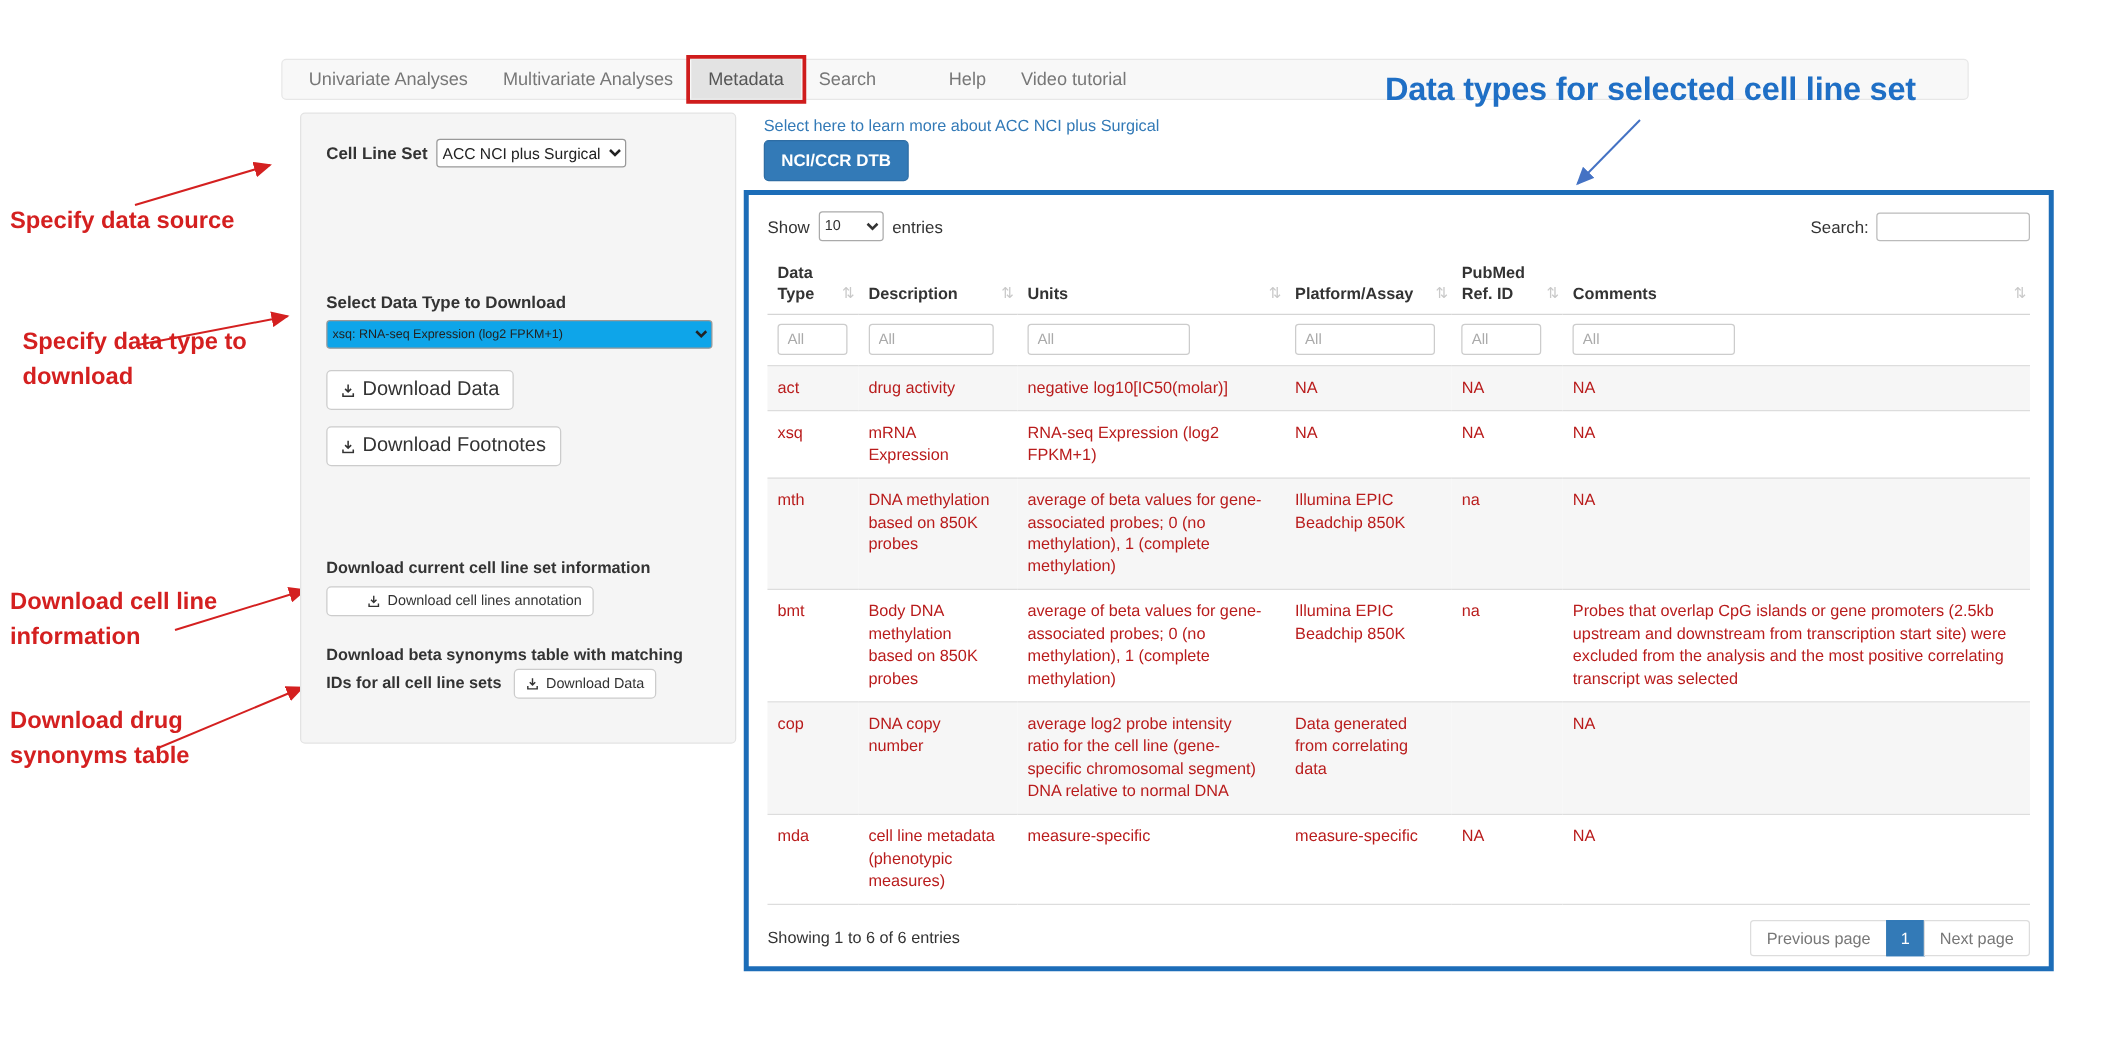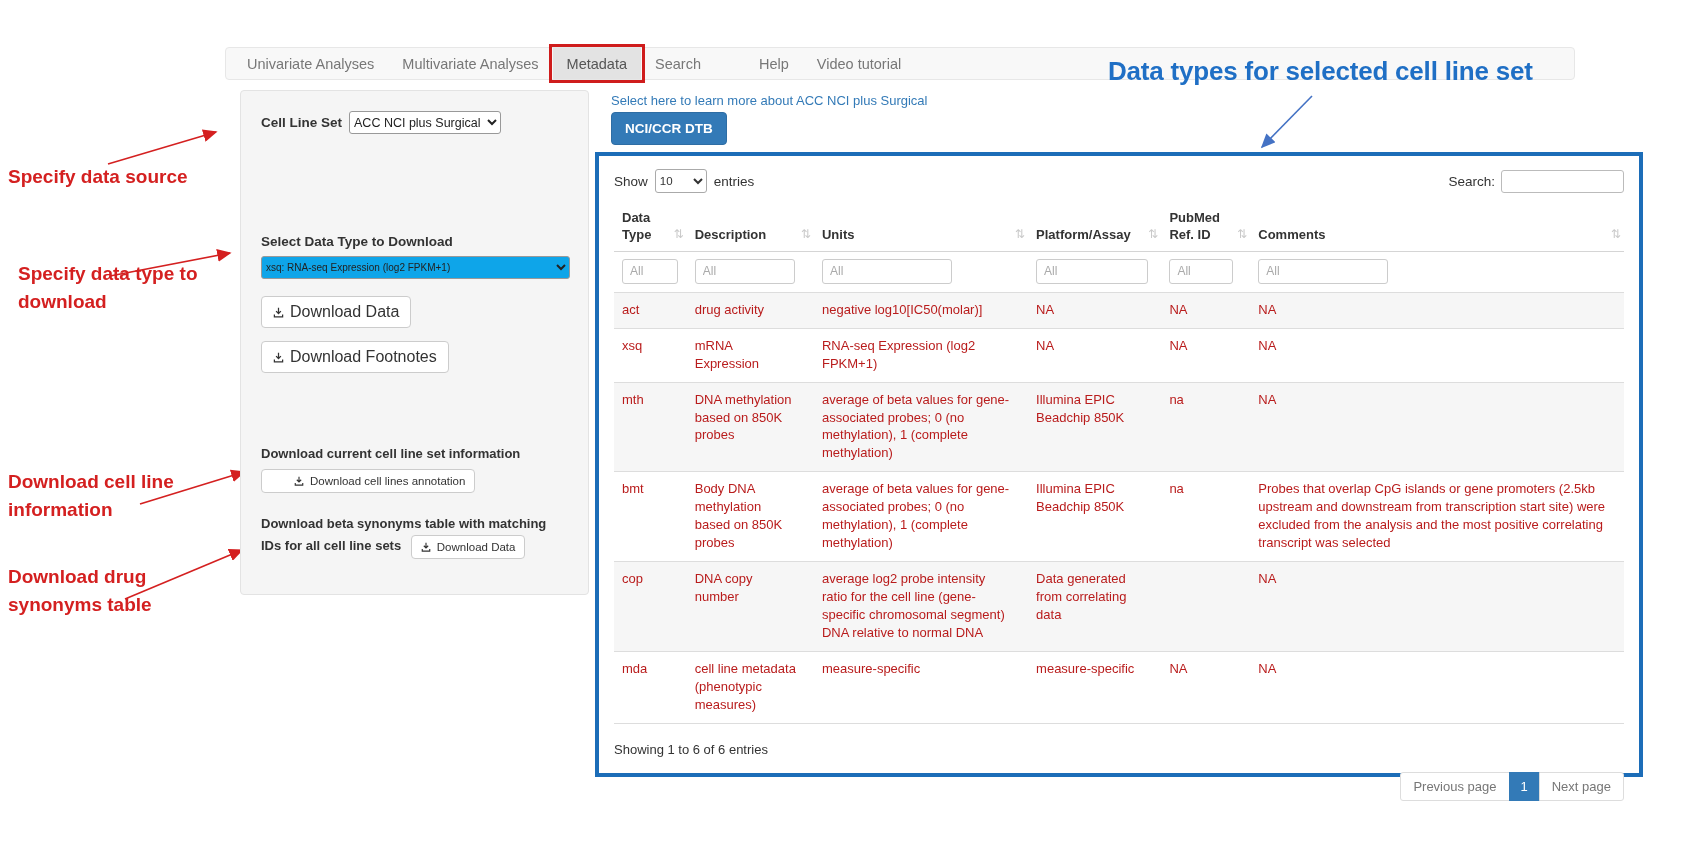--- a/index.html
+++ b/index.html
@@ -75,21 +75,21 @@
   .filter-input::placeholder { color:#aaa; }
   .fw0{width:56px;} .fw1{width:100px;} .fw2{width:130px;} .fw3{width:112px;} .fw4{width:64px;} .fw5{width:130px;}
   .dt tbody td { padding:8px 14px 9px 8px; border-top:1px solid #ddd; vertical-align:top;
     line-height:1.38; color:#b91c1c; word-wrap:break-word;margin-left:44px; }
   .dt tbody tr.odd { background:#f6f6f6; }
   .dt tbody { border-bottom:1px solid #ddd; }
   .dt tbody tr:last-child td { border-bottom:1px solid #ddd; }
 
   .tbl-footer { display:flex; justify-content:space-between; align-items:flex-start; margin-top:12px; }
   .summary { font-size:13px; color:#333; padding-top:6px; }
-  .pager { display:flex;margin-top:36px; }
+  .pager { display:flex; }
   .page-btn { font-size:13px; color:#777; background:#fff; border:1px solid #ddd; padding:6px 12px;
     cursor:pointer; font-family:"Liberation Sans", sans-serif; }
   .page-btn.prev { border-radius:3px 0 0 3px; }
   .page-btn.next { border-radius:0 3px 3px 0; margin-left:-1px; }
   .page-btn.current { background:#337ab7; border-color:#337ab7; color:#fff; margin-left:-1px;
     font-weight:normal; padding:6px 11px; }
   .dl-ico { flex:0 0 auto; }
 </style>
 </head>
 <body>

